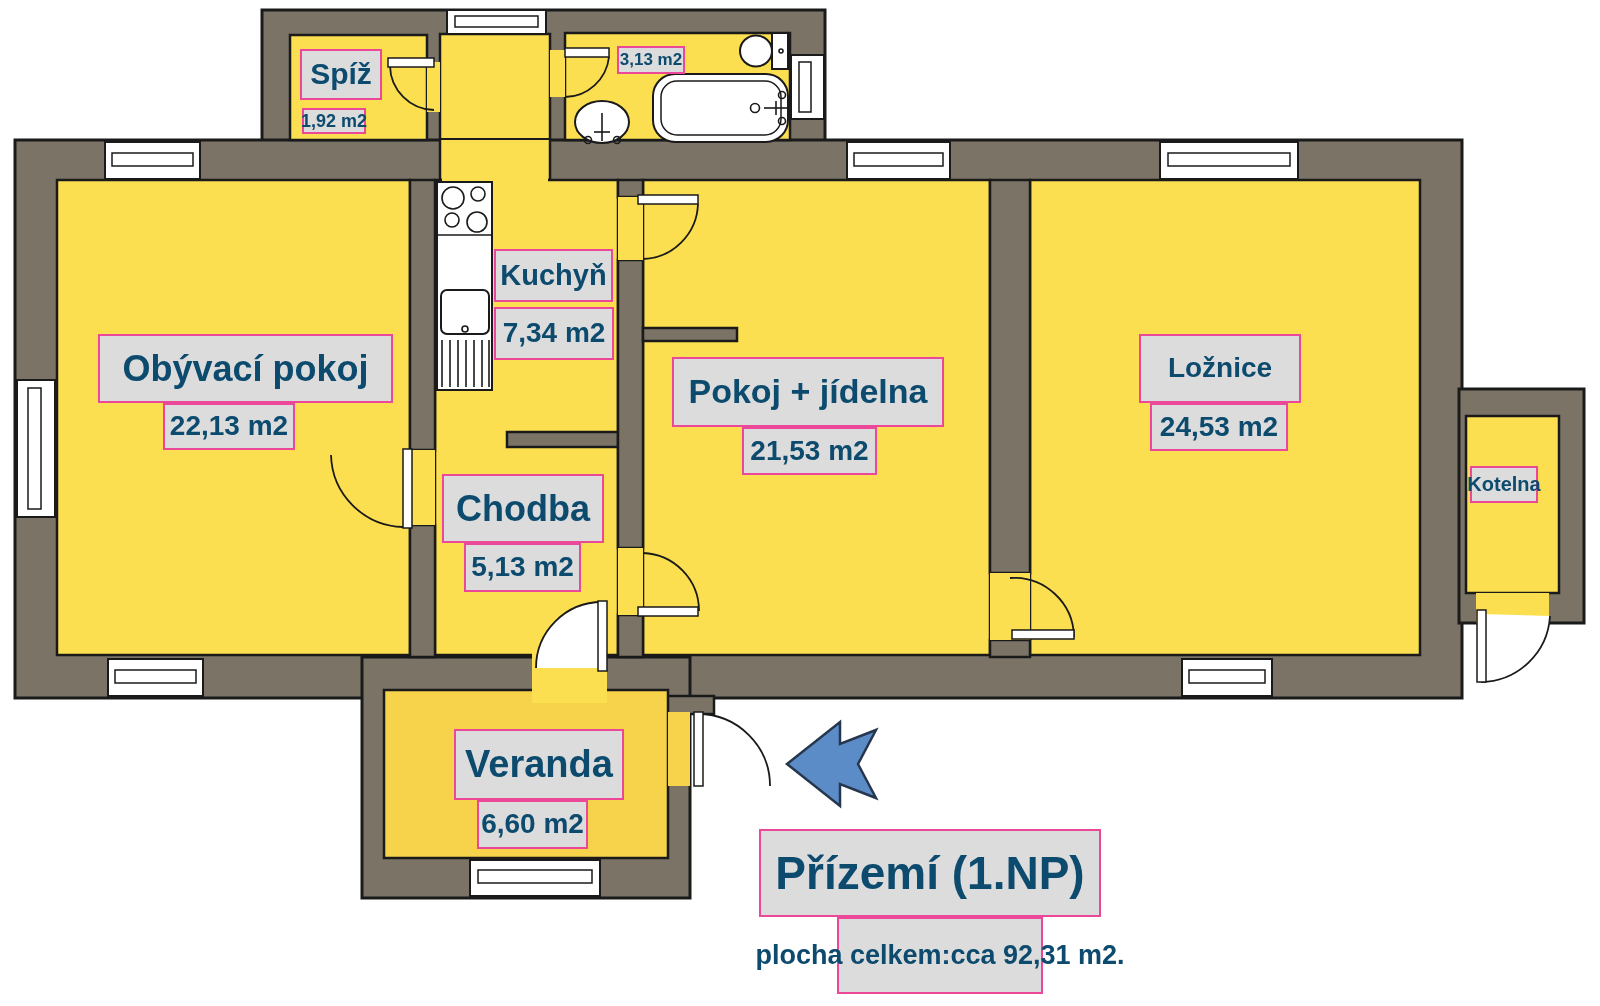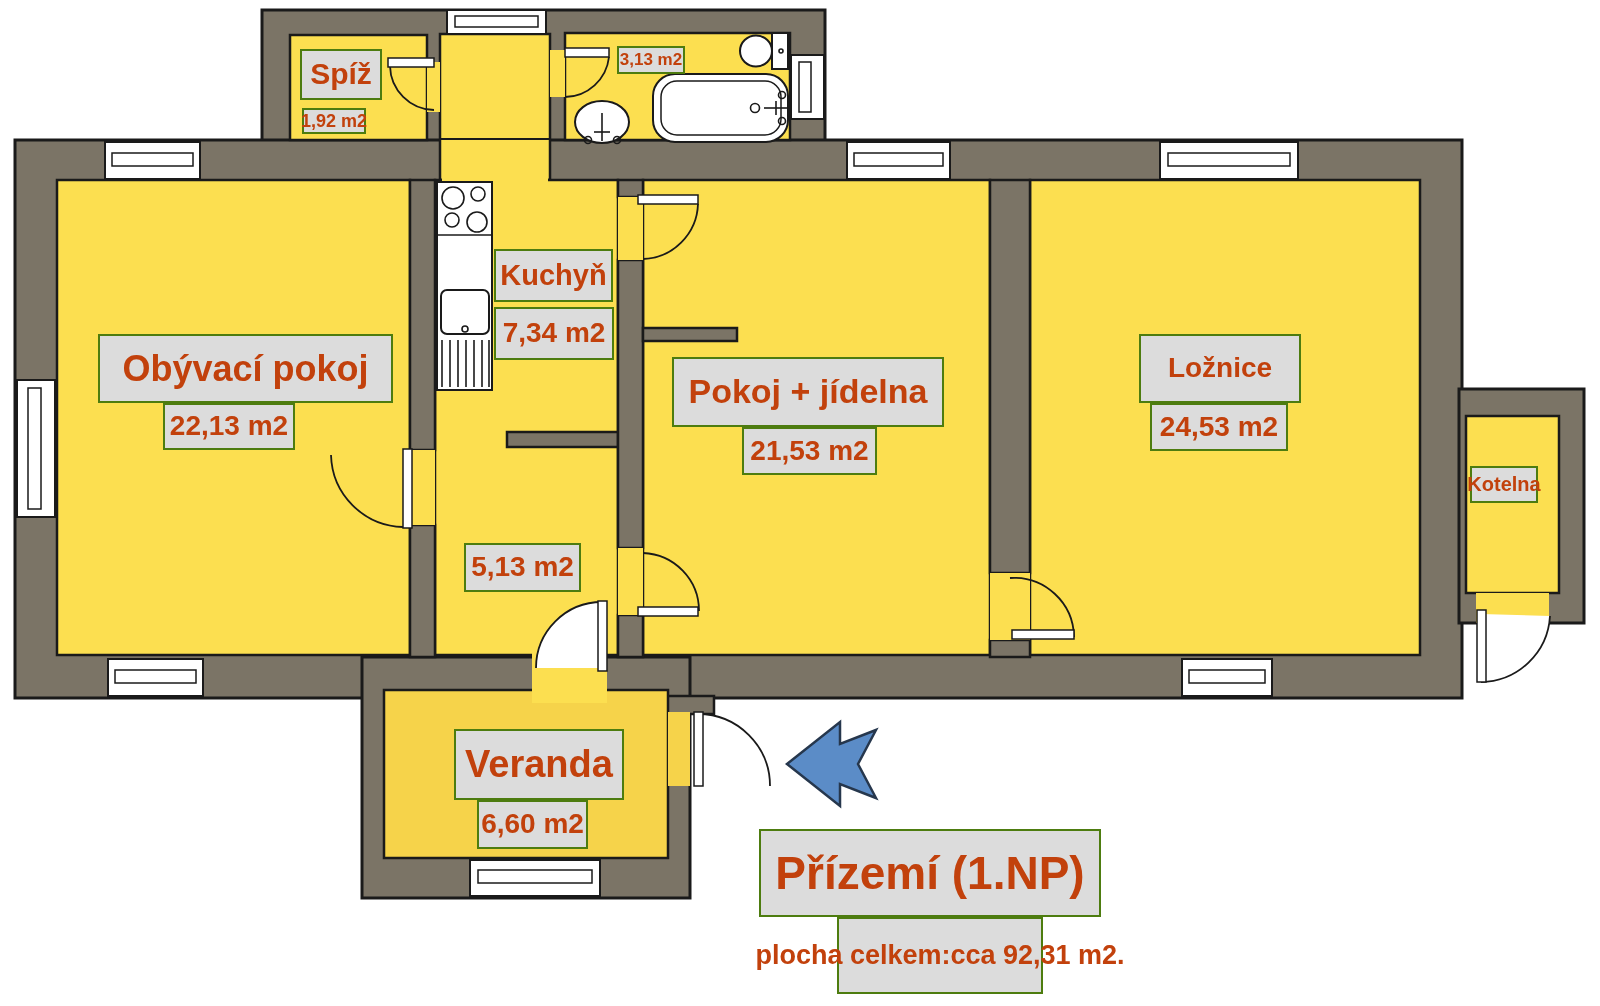--- a/index.html
+++ b/index.html
@@ -17,21 +17,21 @@
   .win{fill:#fff;stroke:var(--outline);stroke-width:2;}
   .glaz{fill:#fff;stroke:var(--outline);stroke-width:1.5;}
   .fix{fill:#fff;stroke:var(--outline);stroke-width:2;}
   .fixline{fill:none;stroke:var(--outline);stroke-width:1.6;}
   .arc{fill:none;stroke:var(--outline);stroke-width:1.8;}
   .pie{fill:#fff;stroke:none;}
   .leaf{fill:#fff;stroke:var(--outline);stroke-width:1.5;}
   .arrow{fill:var(--arrow);stroke:var(--arrow_border);stroke-width:2.5;}
   .lbl{
     position:absolute;display:flex;align-items:center;justify-content:center;
-    background:var(--label_bg);border:2px solid #4d7c0f;color:#c2410c;
+    background:var(--label_bg);border:2px solid #ec4899;color:#0c4a6e;
     font-weight:bold;text-align:center;box-sizing:border-box;line-height:1.15;
     white-space:nowrap;
   }
   .lbl .sub{display:block;}
   #subtitle-box{flex-direction:row;}
 </style>
 </head>
 <body>
 
 <div id="canvas">
@@ -211,20 +211,21 @@
   <div class="lbl" style="left:300px;top:49px;width:82px;height:51px;font-size:30px">Spíž</div>
   <div class="lbl" style="left:302px;top:108px;width:64px;height:26px;font-size:18px">1,92 m2</div>
   <div class="lbl" style="left:617px;top:46px;width:68px;height:28px;font-size:17px">3,13 m2</div>
 
   <div class="lbl" style="left:98px;top:334px;width:295px;height:69px;font-size:36px">Obývací pokoj</div>
   <div class="lbl" style="left:163px;top:403px;width:132px;height:47px;font-size:28px">22,13 m2</div>
 
   <div class="lbl" style="left:494px;top:249px;width:119px;height:53px;font-size:29px">Kuchyň</div>
   <div class="lbl" style="left:494px;top:307px;width:120px;height:53px;font-size:28px">7,34 m2</div>
 
+  <div class="lbl" style="left:442px;top:474px;width:162px;height:69px;font-size:36px">Chodba</div>
   <div class="lbl" style="left:464px;top:543px;width:117px;height:49px;font-size:28px">5,13 m2</div>
 
   <div class="lbl" style="left:672px;top:357px;width:272px;height:70px;font-size:34px">Pokoj + jídelna</div>
   <div class="lbl" style="left:742px;top:427px;width:135px;height:48px;font-size:28px">21,53 m2</div>
 
   <div class="lbl" style="left:1139px;top:334px;width:162px;height:69px;font-size:28px">Ložnice</div>
   <div class="lbl" style="left:1150px;top:403px;width:138px;height:48px;font-size:28px">24,53 m2</div>
 
   <div class="lbl" style="left:1470px;top:466px;width:68px;height:37px;font-size:20px">Kotelna</div>
 

